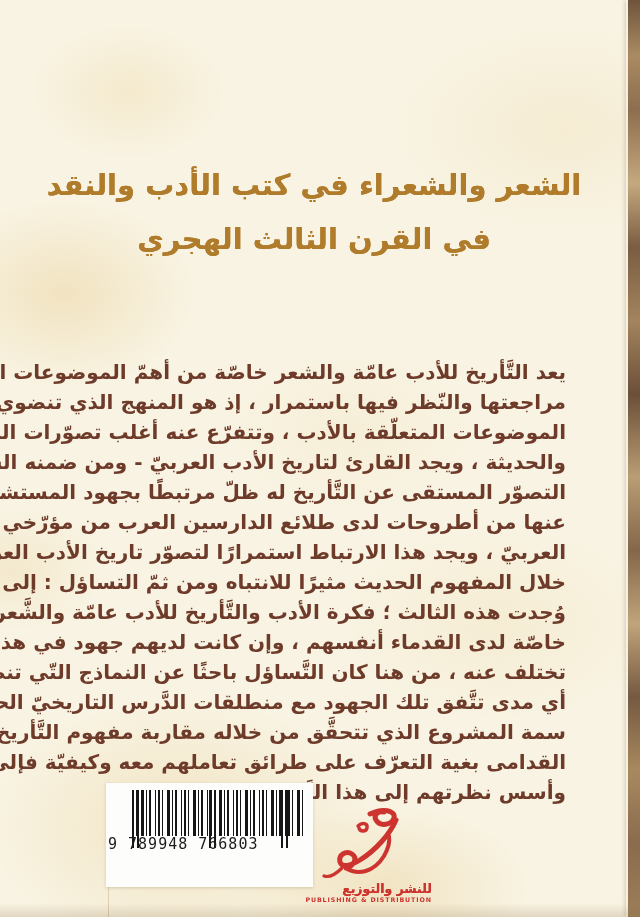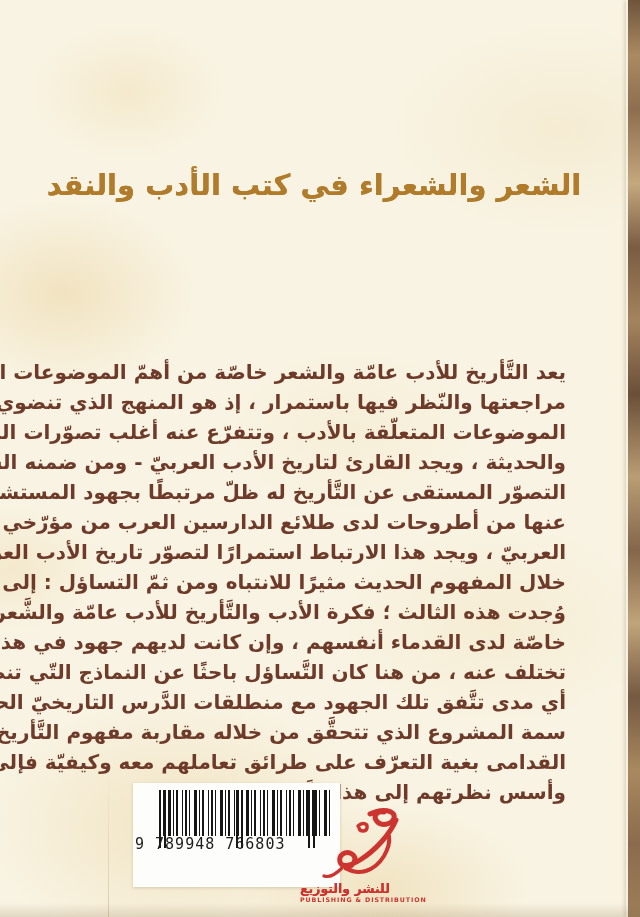--- a/index.html
+++ b/index.html
@@ -62,21 +62,20 @@
     text-align:justify;text-align-last:justify;
     white-space:nowrap;
   }
   .body-line.last{text-align-last:right;}
 
   .barcode{
     position:absolute;left:106px;top:783px;width:187px;height:84px;
     background:#fdfdfb;
     box-shadow:0 1px 3px rgba(120,95,55,.25);
     padding:10px;
-    margin-left:27px;
   }
   .barcode .bars{
     position:absolute;left:26px;right:8px;top:7px;height:46px;
     background:
       repeating-linear-gradient(90deg,
         #161616 0 2px, #ffffff 2px 4px,
         #161616 4px 5px, #ffffff 5px 9px,
         #161616 9px 12px, #ffffff 12px 14px,
         #161616 14px 15px, #ffffff 15px 17px,
         #161616 17px 19px, #ffffff 19px 23px,
@@ -88,21 +87,21 @@
   .guard.g5{left:175px;} .guard.g6{left:180px;}
   .barcode .digits{
     position:absolute;left:2px;right:0;top:52px;
     font-family:"DejaVu Sans Mono","Liberation Mono",monospace;
     font-size:15px;color:#1c1c1c;letter-spacing:1px;
     text-align:left;white-space:pre;
   }
 
   .publisher{
     position:absolute;left:300px;top:806px;width:132px;
-    text-align:left;
+    text-align:right;
   }
   .publisher svg{display:block;margin:0 auto;}
   .pub-ar{
     direction:rtl;color:#cd342f;font-weight:bold;
     font-size:12.5px;line-height:13px;margin-top:2px;
     text-shadow:0 0 .5px #cd342f;
   }
   .pub-en{
     color:#cd342f;font-weight:bold;
     font-size:6.3px;letter-spacing:.9px;line-height:9px;
@@ -116,20 +115,21 @@
 </head>
 <body>
 
 <div class="cover">
 
   <div class="edge-strip"></div>
   <div class="crease"></div>
 
   <div class="title-block">
     <div class="title-line">الشعر والشعراء في كتب الأدب والنقد</div>
+    <div class="title-line">في القرن الثالث الهجري</div>
   </div>
 
   <div class="body-text" dir="rtl">
     <div class="body-line">يعد التَّأريخ للأدب عامّة والشعر خاصّة من أهمّ الموضوعات التي تنبغي</div>
     <div class="body-line">مراجعتها والنّظر فيها باستمرار ، إذ هو المنهج الذي تنضوي تحته مجمل</div>
     <div class="body-line">الموضوعات المتعلّقة بالأدب ، وتتفرّع عنه أغلب تصوّرات الدّراسات القديمة</div>
     <div class="body-line">والحديثة ، ويجد القارئ لتاريخ الأدب العربيّ - ومن ضمنه الشّعر - أن</div>
     <div class="body-line">التصوّر المستقى عن التَّأريخ له ظلّ مرتبطًا بجهود المستشرقين وما انبثق</div>
     <div class="body-line">عنها من أطروحات لدى طلائع الدارسين العرب من مؤرّخي الذي</div>
     <div class="body-line">العربيّ ، ويجد هذا الارتباط استمرارًا لتصوّر تاريخ الأدب العربيّ من</div>

